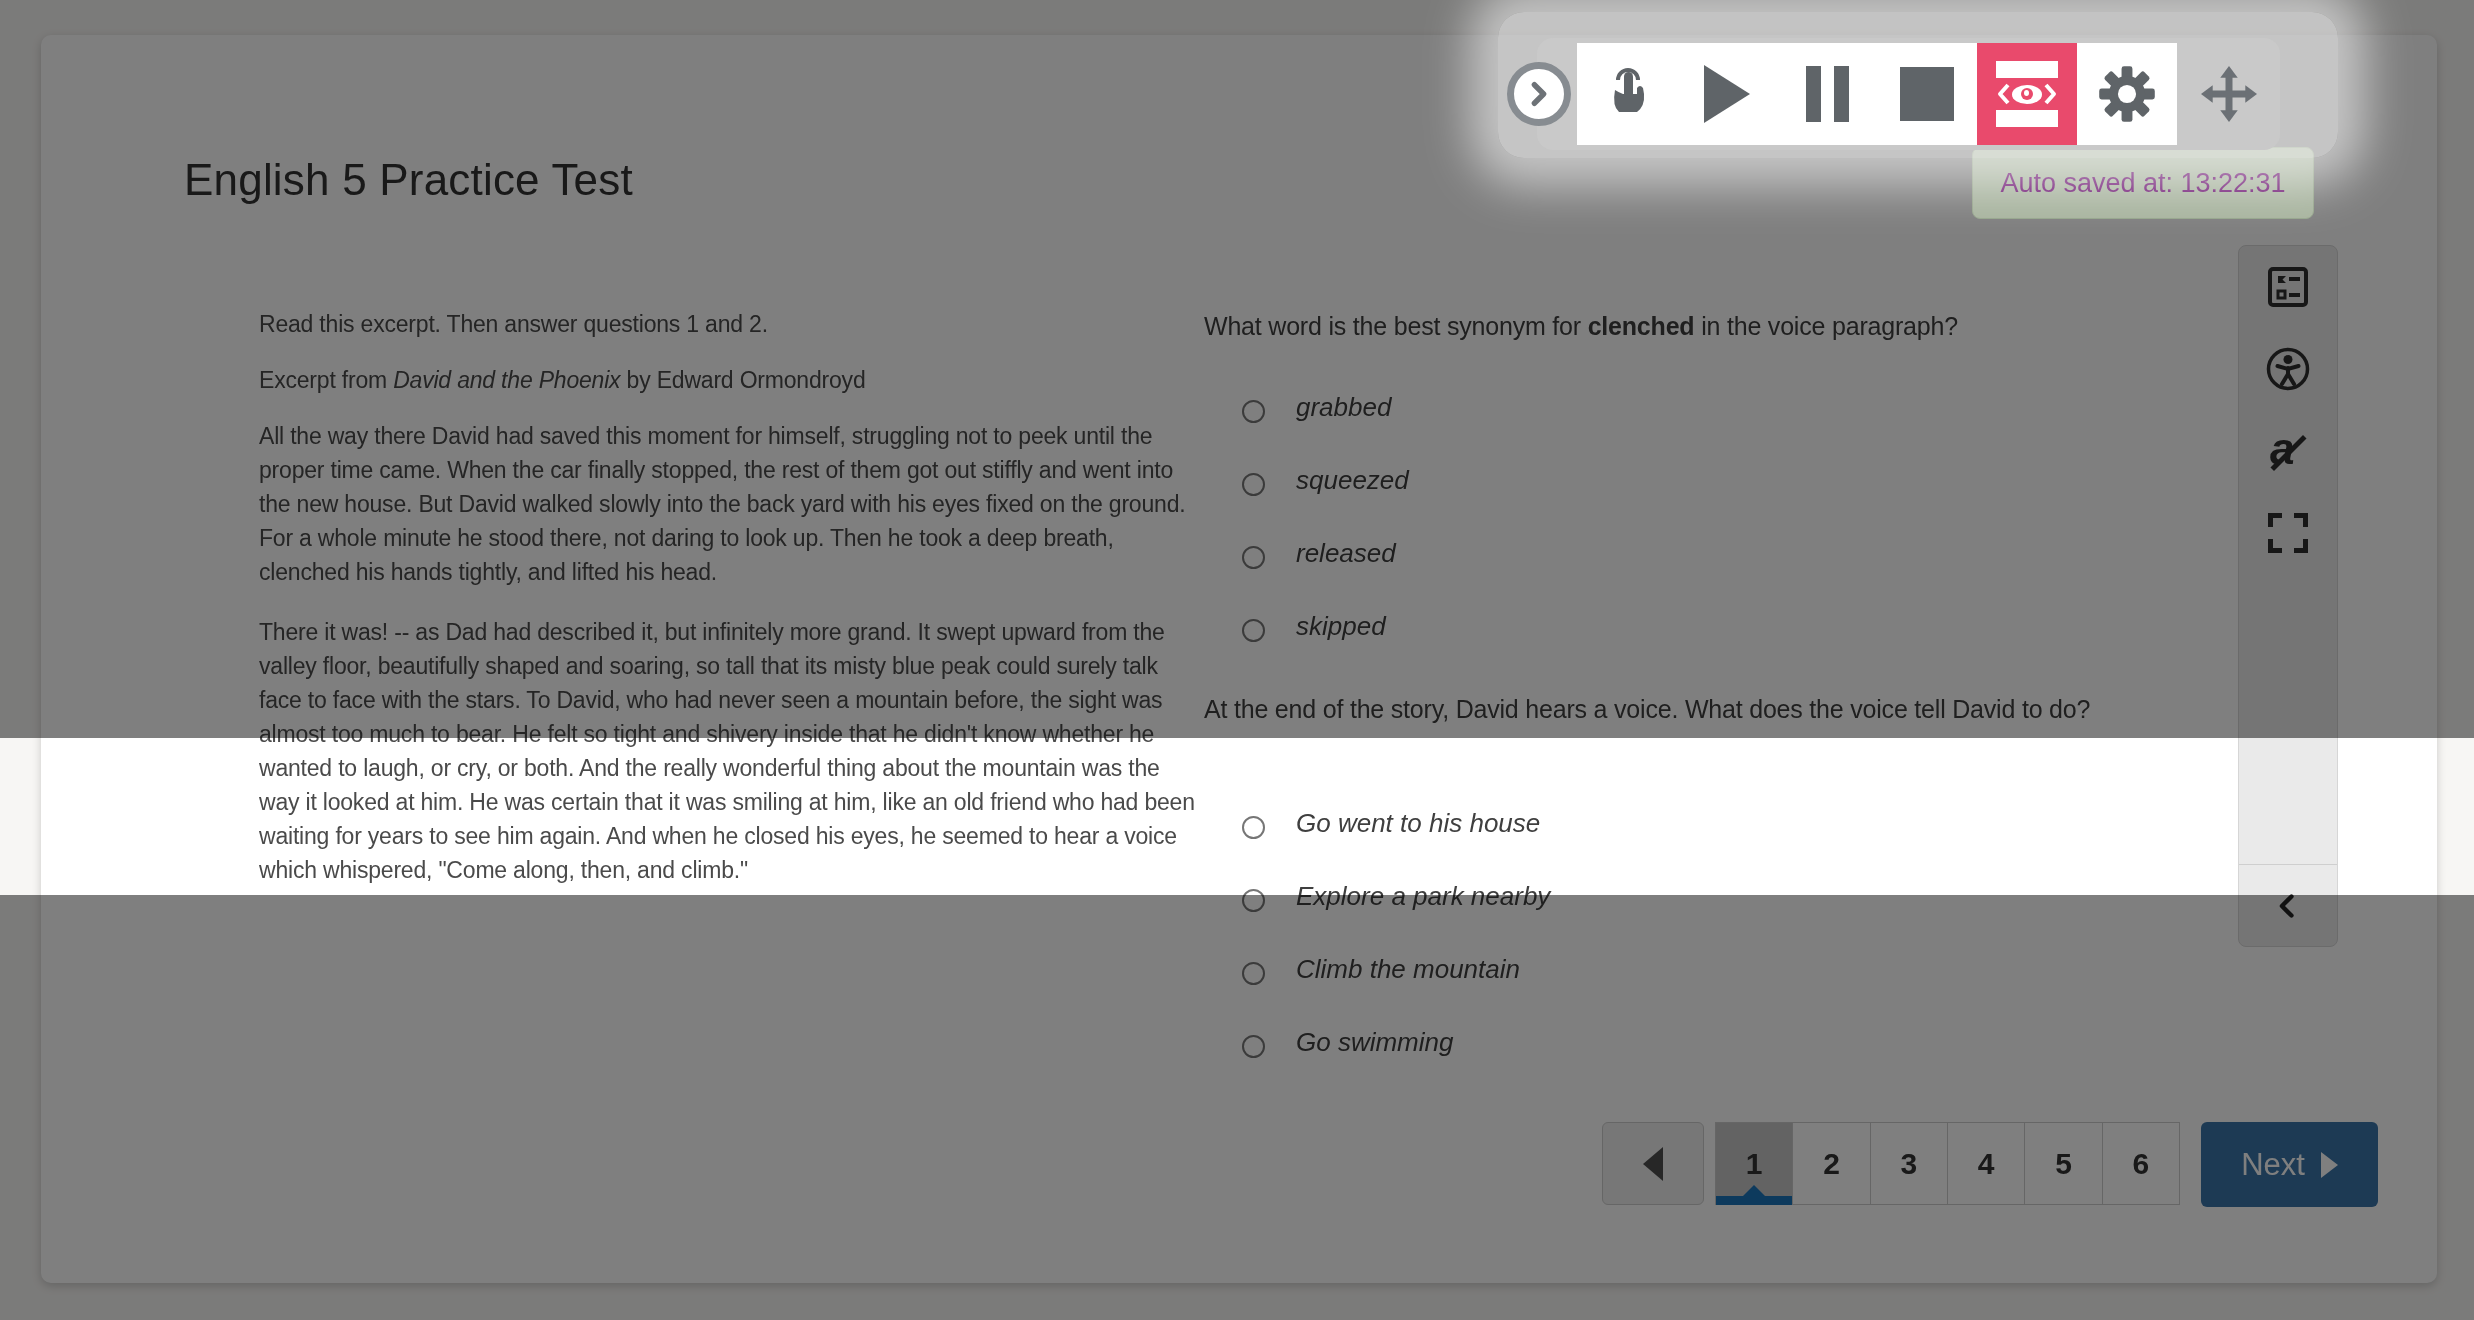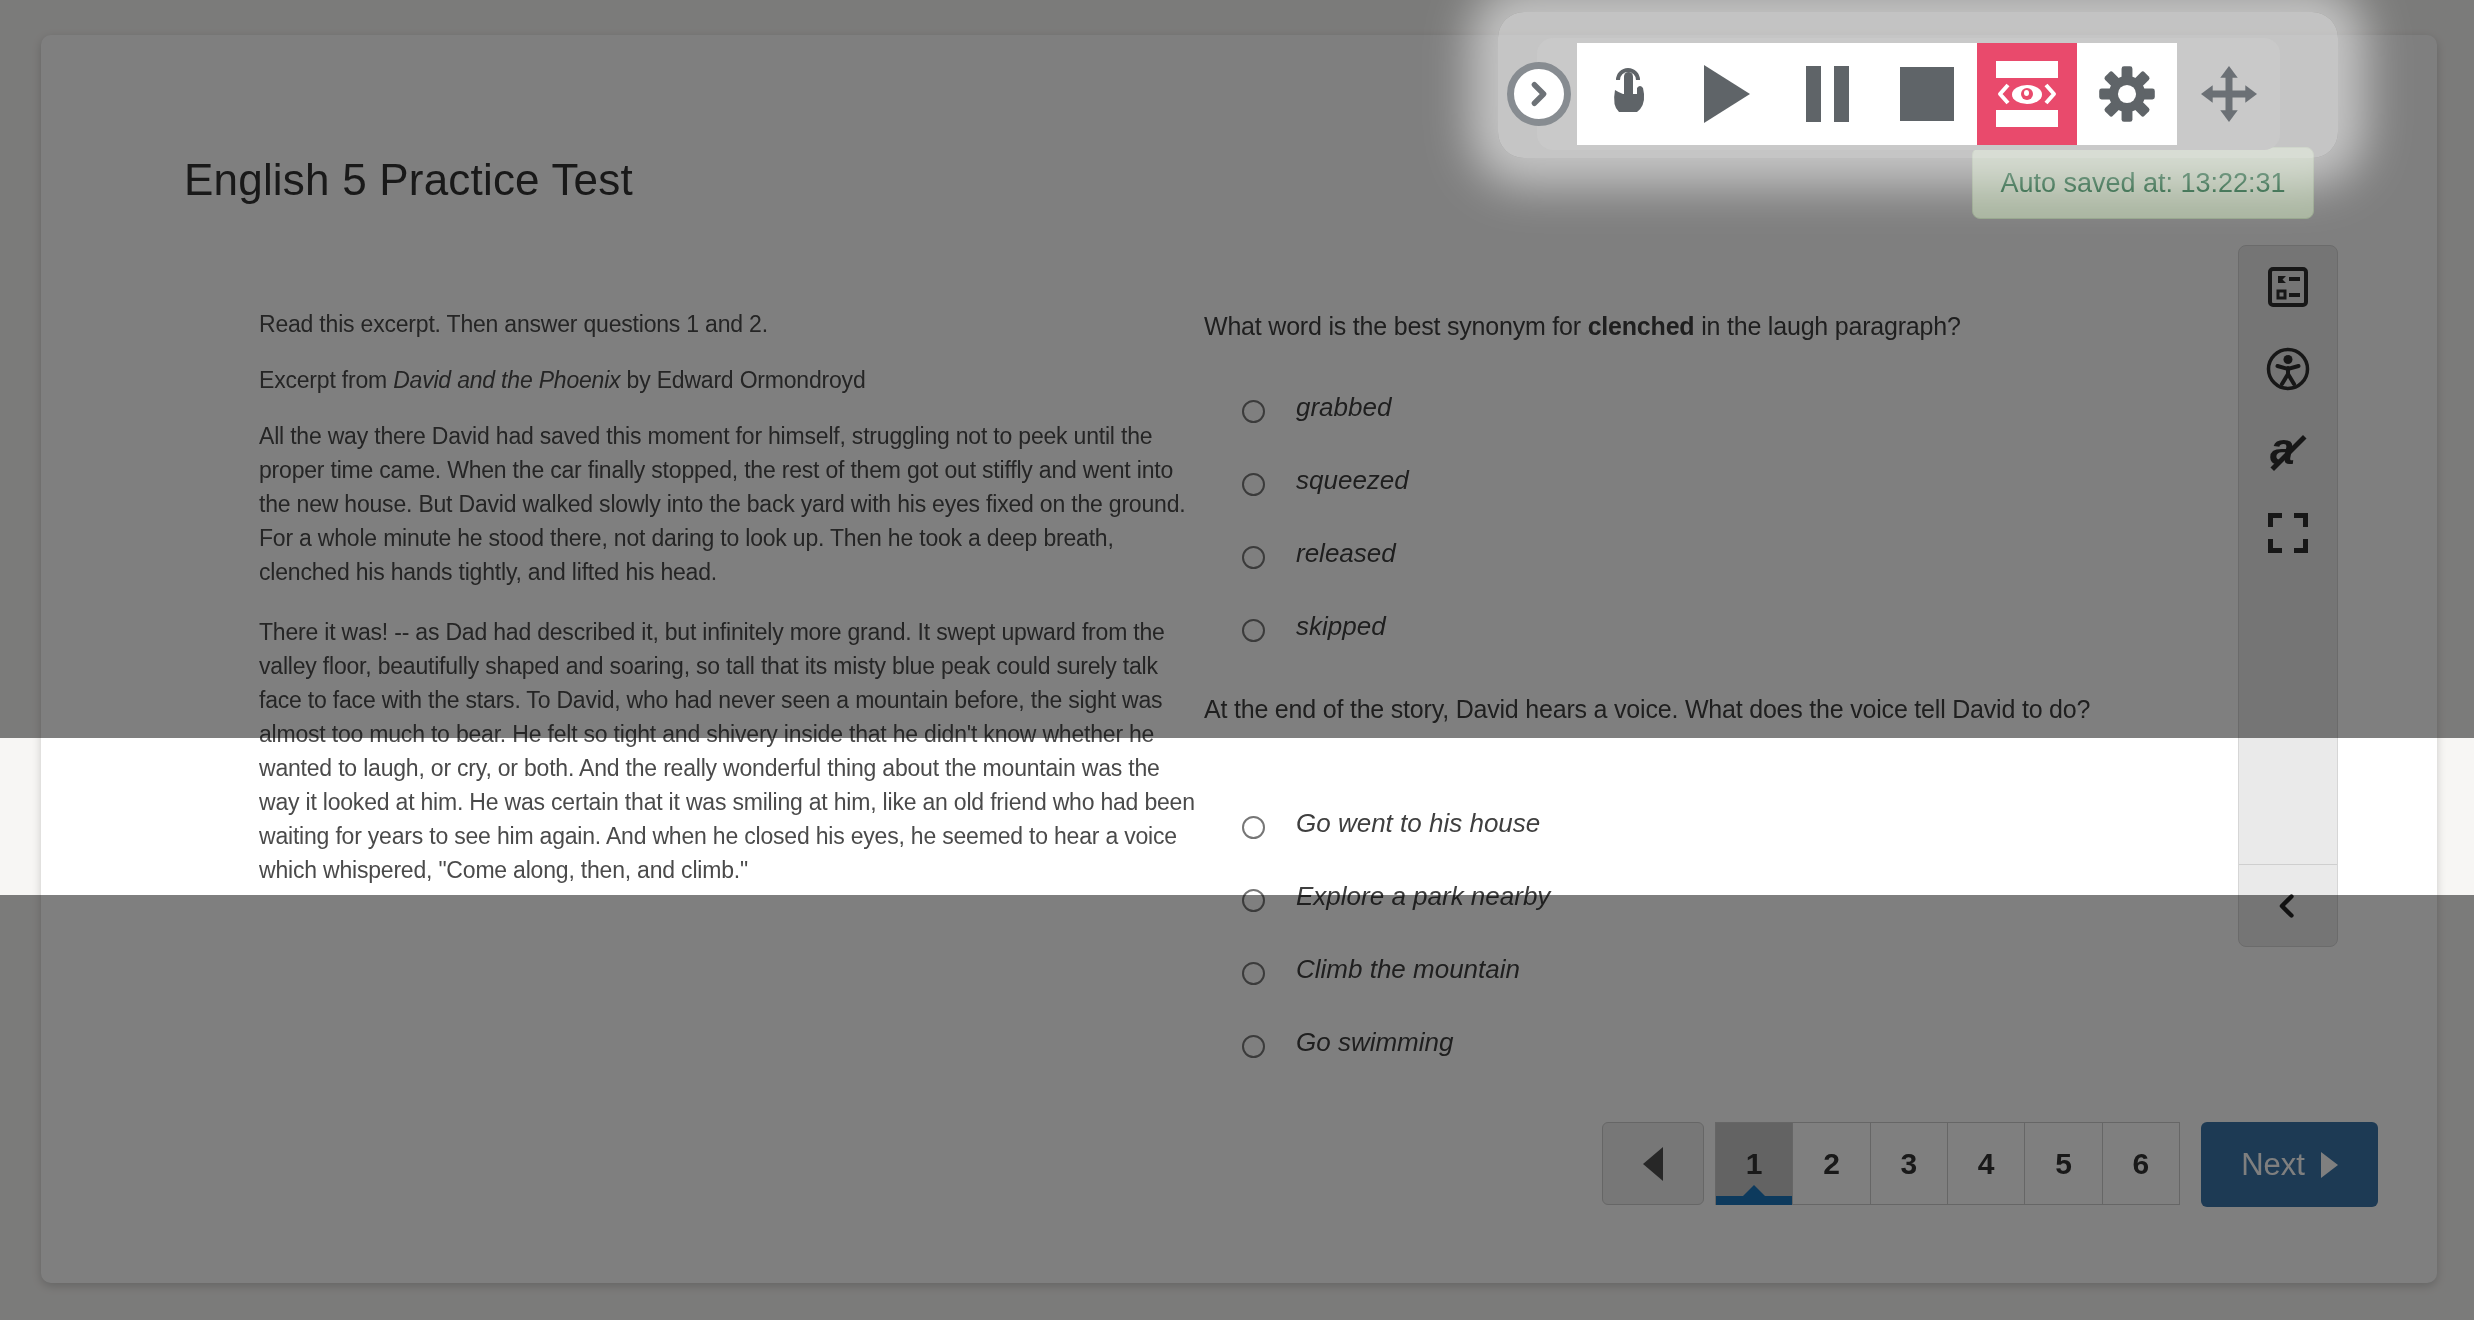--- a/index.html
+++ b/index.html
@@ -119,21 +119,21 @@
     background:rgba(255,255,255,.55); border-radius:26px;
     box-shadow:0 0 46px 28px rgba(255,255,255,.55);
     z-index:55;
   }
 
   
   .autosave {
     position:absolute; left:1972px; top:147px; width:342px; height:72px;
     background:#a8b49f; border:1px solid #96a58c; border-radius:8px;
     display:flex; align-items:center; justify-content:center;
-    font-size:27px; color:#14532d; z-index:54;
+    font-size:27px; color:#701a75; z-index:54;
   }
 
   
   .toolbar {
     position:absolute; left:1537px; top:38px; width:743px; height:112px;
     background:#c9c9c9; border-radius:16px; z-index:60;
   }
   .tb-circle {
     position:absolute; left:-30px; top:24px; width:64px; height:64px;
     background:#fff; border:7px solid #878c91; border-radius:50%;
@@ -185,21 +185,21 @@
 
     <div class="passage">
       <p>Read this excerpt. Then answer questions 1 and 2.</p>
       <p><span>Excerpt from </span><span class="book-title">David and the Phoenix</span><span> by Edward Ormondroyd</span></p>
       <p class="para">All the way there David had saved this moment for himself, struggling not to peek until the proper time came. When the car finally stopped, the rest of them got out stiffly and went into the new house. But David walked slowly into the back yard with his eyes fixed on the ground. For a whole minute he stood there, not daring to look up. Then he took a deep breath, clenched his hands tightly, and lifted his head.</p>
       <p class="para">There it was! -- as Dad had described it, but infinitely more grand. It swept upward from the valley floor, beautifully shaped and soaring, so tall that its misty blue peak could surely talk face to face with the stars. To David, who had never seen a mountain before, the sight was almost too much to bear. He felt so tight and shivery inside that he didn't know whether he wanted to laugh, or cry, or both. And the really wonderful thing about the mountain was the way it looked at him. He was certain that it was smiling at him, like an old friend who had been waiting for years to see him again. And when he closed his eyes, he seemed to hear a voice which whispered, "Come along, then, and climb."</p>
     </div>
 
     <div class="questions">
 
-      <div class="q-text q1-text"><span>What word is the best synonym for </span><span class="q-bold">clenched</span><span> in the laugh paragraph?</span></div>
+      <div class="q-text q1-text"><span>What word is the best synonym for </span><span class="q-bold">clenched</span><span> in the voice paragraph?</span></div>
 
       <div class="opt-group q1-opts">
         <div class="opt-row">
           <span class="radio"></span>
           <span class="opt-label">grabbed</span>
         </div>
         <div class="opt-row">
           <span class="radio"></span>
           <span class="opt-label">squeezed</span>
         </div>

